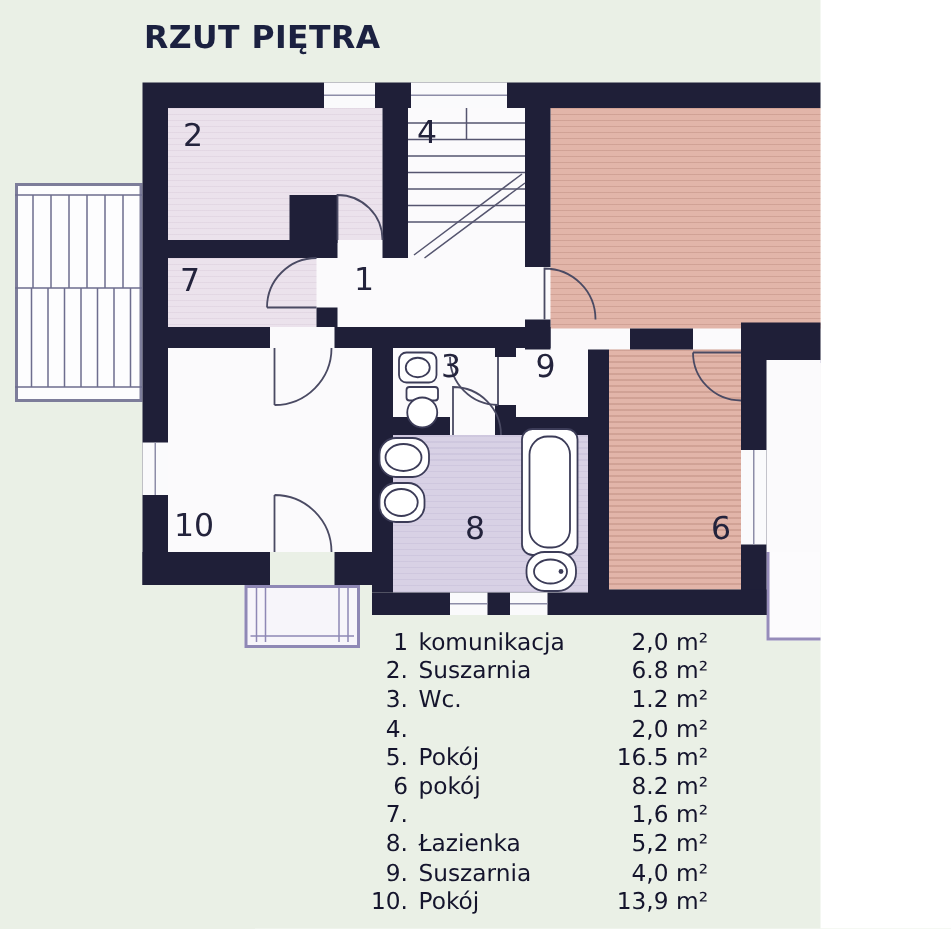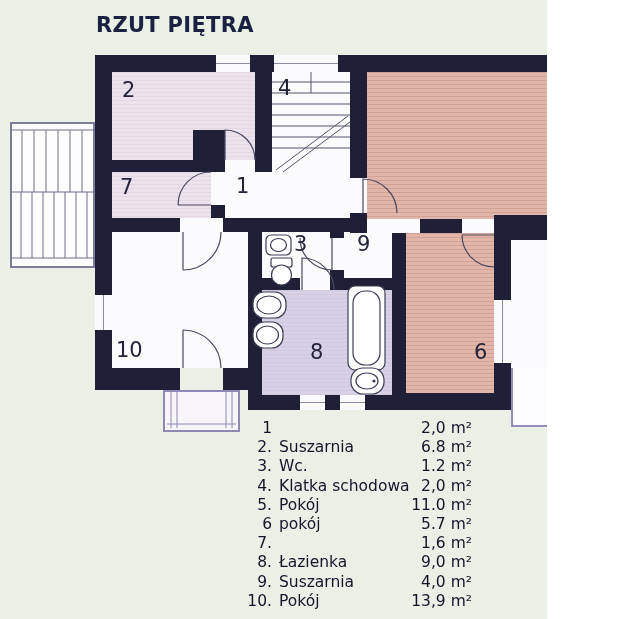--- a/index.html
+++ b/index.html
@@ -165,62 +165,62 @@
   <span class="rlabel" style="left:236px;top:176px;">1</span>
   <span class="rlabel" style="left:294px;top:234px;">3</span>
   <span class="rlabel" style="left:357px;top:234px;">9</span>
   <span class="rlabel" style="left:116px;top:340px;">10</span>
   <span class="rlabel" style="left:310px;top:342px;">8</span>
   <span class="rlabel" style="left:474px;top:342px;">6</span>
 
   <div class="legend">
     <div class="lrow">
         <span class="lnum">1</span>
+        <span class="lname">komunikacja</span>
         <span class="larea">2,0</span>
         <span class="lunit">m²</span>
       </div>
     <div class="lrow">
         <span class="lnum">2.</span>
         <span class="lname">Suszarnia</span>
         <span class="larea">6.8</span>
         <span class="lunit">m²</span>
       </div>
     <div class="lrow">
         <span class="lnum">3.</span>
         <span class="lname">Wc.</span>
         <span class="larea">1.2</span>
         <span class="lunit">m²</span>
       </div>
     <div class="lrow">
         <span class="lnum">4.</span>
-        <span class="lname">Klatka schodowa</span>
         <span class="larea">2,0</span>
         <span class="lunit">m²</span>
       </div>
     <div class="lrow">
         <span class="lnum">5.</span>
         <span class="lname">Pokój</span>
-        <span class="larea">11.0</span>
+        <span class="larea">16.5</span>
         <span class="lunit">m²</span>
       </div>
     <div class="lrow">
         <span class="lnum">6</span>
         <span class="lname">pokój</span>
-        <span class="larea">5.7</span>
+        <span class="larea">8.2</span>
         <span class="lunit">m²</span>
       </div>
     <div class="lrow">
         <span class="lnum">7.</span>
         <span class="larea">1,6</span>
         <span class="lunit">m²</span>
       </div>
     <div class="lrow">
         <span class="lnum">8.</span>
         <span class="lname">Łazienka</span>
-        <span class="larea">9,0</span>
+        <span class="larea">5,2</span>
         <span class="lunit">m²</span>
       </div>
     <div class="lrow">
         <span class="lnum">9.</span>
         <span class="lname">Suszarnia</span>
         <span class="larea">4,0</span>
         <span class="lunit">m²</span>
       </div>
     <div class="lrow">
         <span class="lnum">10.</span>

